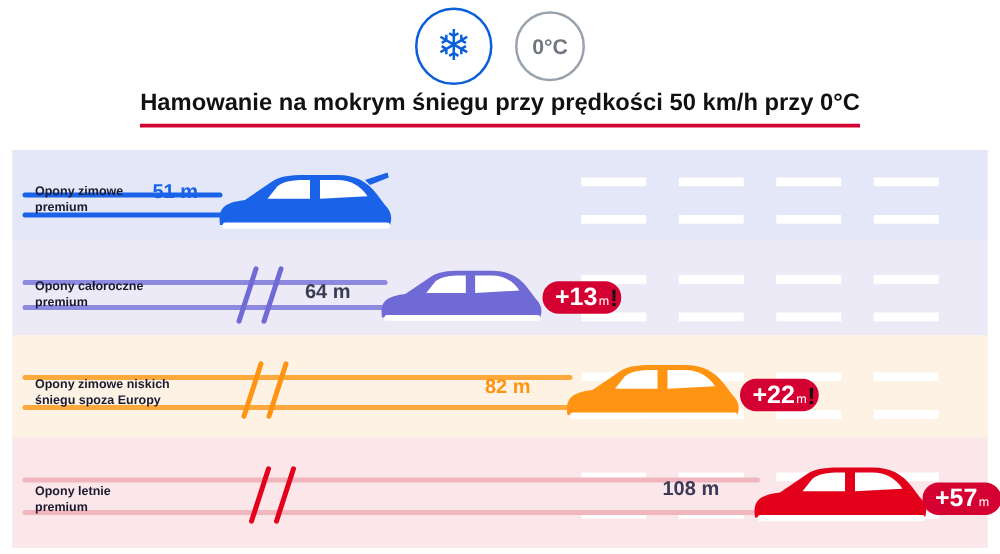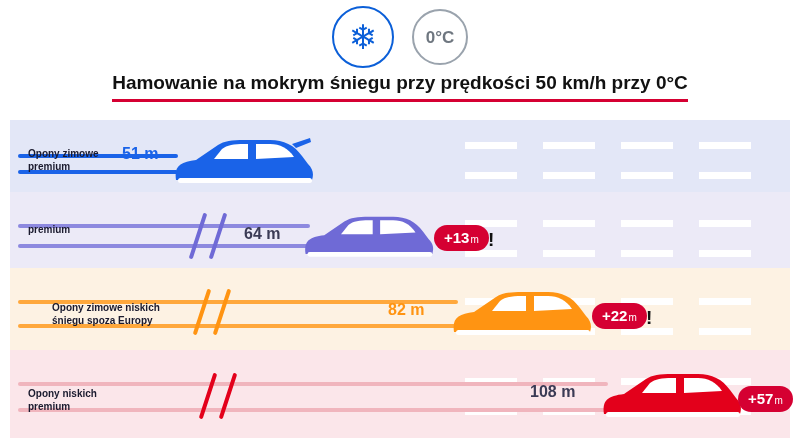--- a/index.html
+++ b/index.html
@@ -95,21 +95,21 @@
   .car{
     position:absolute;
   }
 
   
   .pill{
     position:absolute;height:26px;border-radius:13px;background:#d50032;
     color:#ffffff;display:flex;align-items:baseline;justify-content:center;
     padding:0 10px;box-sizing:border-box;
   }
-  .pill b{font-size:15px;font-weight:bold;line-height:26px;}
+  .pill b{font-size:20px;font-weight:bold;line-height:26px;}
   .pill i{font-size:10px;font-style:normal;line-height:26px;margin-left:1px;}
   .bang{
     position:absolute;color:#111;font-size:19px;font-weight:bold;line-height:1;
   }
 </style>
 </head>
 <body>
 
 <div class="badges">
   <div class="badge badge-snow">
@@ -192,56 +192,57 @@
     <path d="M86 8 L100 8 C110 8 118 12 124 21 L86 23 Z" fill="#ffffff"></path>
     <rect x="8" y="42" width="134" height="5" rx="2.5" fill="#ffffff"></rect>
   </svg>
   <div class="dist" style="left:234px;top:105px;color:#3b3b55;">64 m</div>
   <div class="pill" style="left:424px;top:105px;">
     <b>+13</b>
     <i>m</i>
   </div>
   <div class="bang" style="left:478px;top:110px;">!</div>
   <div class="tyre-label" style="top:104px;">
+    <div>Opony całoroczne</div>
     <div>premium</div>
   </div>
 
   <div class="bar" style="left:8px;top:180px;width:440px;background:#ffa83c;"></div>
   <div class="bar" style="left:8px;top:204px;width:440px;background:#ffa83c;"></div>
   <div class="slash" style="left:190px;top:168px;background:#ff9412;"></div>
   <div class="slash" style="left:210px;top:168px;background:#ff9412;"></div>
   <svg class="car" style="left:438px;top:168px;" width="146" height="56" viewBox="0 0 146 56">
     <path d="M6 44 C4 30 10 26 26 24 L48 9 C54 5 62 4 74 4 L100 4 C114 4 124 9 132 20 L138 28 C143 33 144 38 142 44 Z" fill="#ff9412"></path>
     <path d="M52 13 C57 9 64 8 74 8 L78 8 L78 23 L44 23 Z" fill="#ffffff"></path>
     <path d="M86 8 L100 8 C110 8 118 12 124 21 L86 23 Z" fill="#ffffff"></path>
     <rect x="8" y="42" width="134" height="5" rx="2.5" fill="#ffffff"></rect>
   </svg>
   <div class="dist" style="left:378px;top:181px;color:#ff9412;">82 m</div>
   <div class="pill" style="left:582px;top:183px;">
     <b>+22</b>
     <i>m</i>
   </div>
   <div class="bang" style="left:636px;top:188px;">!</div>
-  <div class="tyre-label" style="top:182px;margin-left:24px;">
+  <div class="tyre-label" style="top:182px;">
     <div>Opony zimowe niskich</div>
     <div>śniegu spoza Europy</div>
   </div>
 
   <div class="bar" style="left:8px;top:262px;width:590px;background:#f0b5bd;"></div>
   <div class="bar" style="left:8px;top:288px;width:590px;background:#f0b5bd;"></div>
   <div class="slash" style="left:196px;top:252px;background:#e3001b;"></div>
   <div class="slash" style="left:216px;top:252px;background:#e3001b;"></div>
   <svg class="car" style="left:588px;top:250px;" width="146" height="56" viewBox="0 0 146 56">
     <path d="M6 44 C4 30 10 26 26 24 L48 9 C54 5 62 4 74 4 L100 4 C114 4 124 9 132 20 L138 28 C143 33 144 38 142 44 Z" fill="#e3001b"></path>
     <path d="M52 13 C57 9 64 8 74 8 L78 8 L78 23 L44 23 Z" fill="#ffffff"></path>
     <path d="M86 8 L100 8 C110 8 118 12 124 21 L86 23 Z" fill="#ffffff"></path>
     <rect x="8" y="42" width="134" height="5" rx="2.5" fill="#ffffff"></rect>
   </svg>
   <div class="dist" style="left:520px;top:263px;color:#3b3b55;">108 m</div>
   <div class="pill" style="left:728px;top:266px;">
     <b>+57</b>
     <i>m</i>
   </div>
   <div class="tyre-label" style="top:268px;">
-    <div>Opony niskich</div>
+    <div>Opony letnie</div>
     <div>premium</div>
   </div>
 </div>
 
 </body></html>

